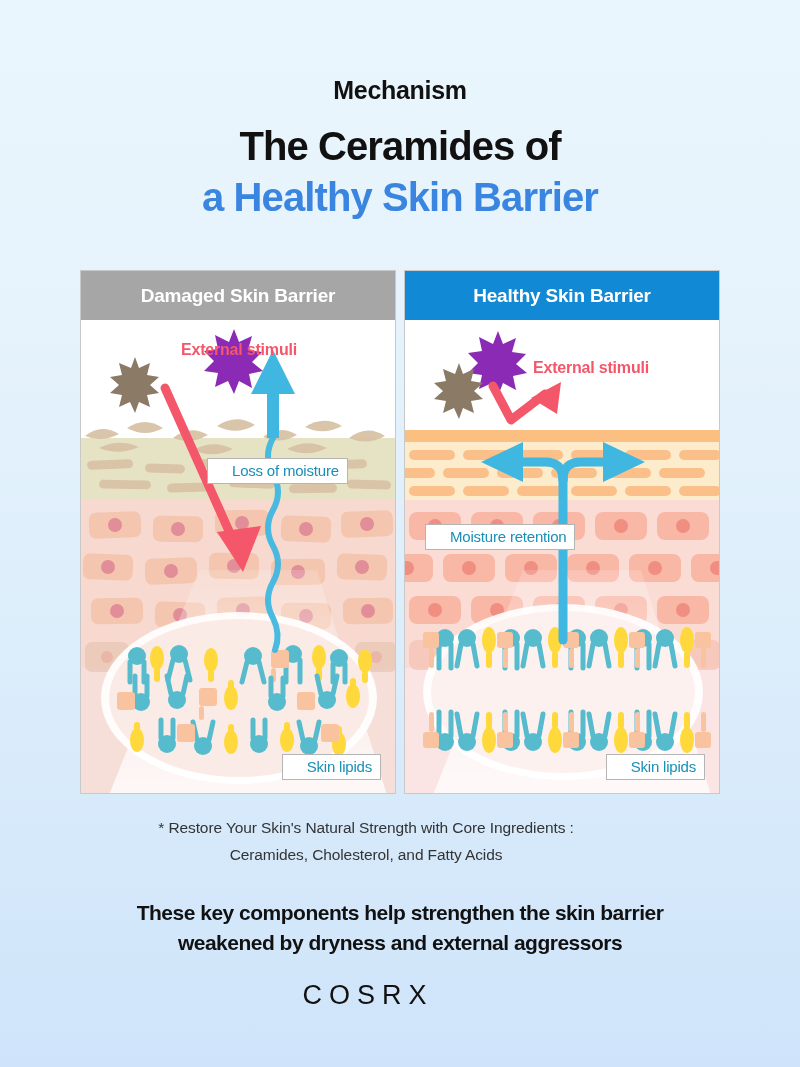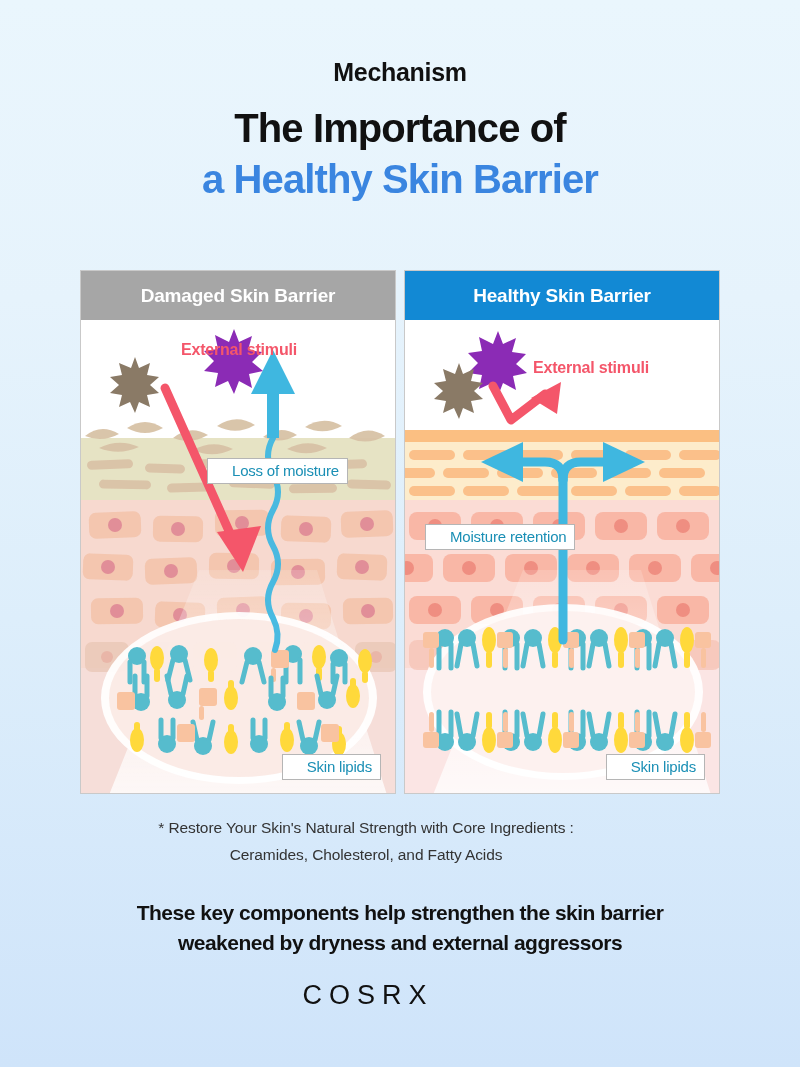--- a/index.html
+++ b/index.html
@@ -10,21 +10,21 @@
     overflow: hidden;
   }
 
   body {
     font-family: "Liberation Sans", sans-serif;
     background: linear-gradient(to bottom, #eaf6fd 0%, #e6f3fc 28%, #ddeefb 58%, #cfe4fa 100%);
     position: relative;
   }
 
   
-  .header { text-align: center; padding-top: 58px; }
+  .header { text-align: center; padding-top: 76px; }
 
   .eyebrow {
     font-size: 25px;
     font-weight: bold;
     color: #111111;
     letter-spacing: -0.3px;
   }
 
   .title-line1 {
     font-size: 40px;
@@ -145,21 +145,21 @@
     color: #111111;
     letter-spacing: 7px;
     font-weight: 400;
   }
 </style>
 </head>
 <body>
 
 <div class="header">
   <div class="eyebrow">Mechanism</div>
-  <div class="title-line1">The Importance of</div>
+  <div class="title-line1">The Ceramides of</div>
   <div class="title-line2">a Healthy Skin Barrier</div>
 </div>
 
 <div class="panels">
 
   <div class="panel">
     <div class="panel-header damaged">Damaged Skin Barrier</div>
 
     <div class="panel-body">
       <svg class="skin-svg" width="316" height="475" viewBox="0 0 316 475">

